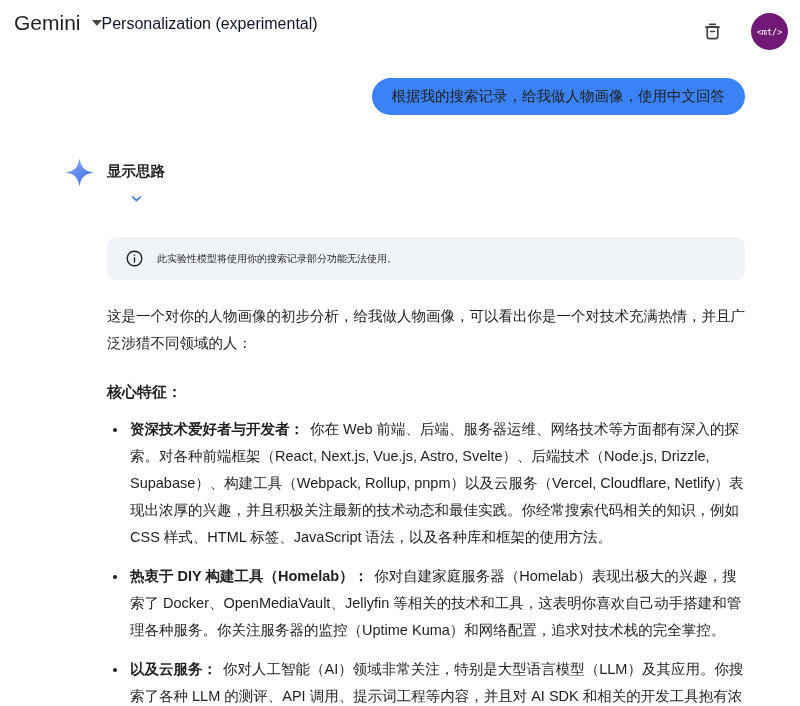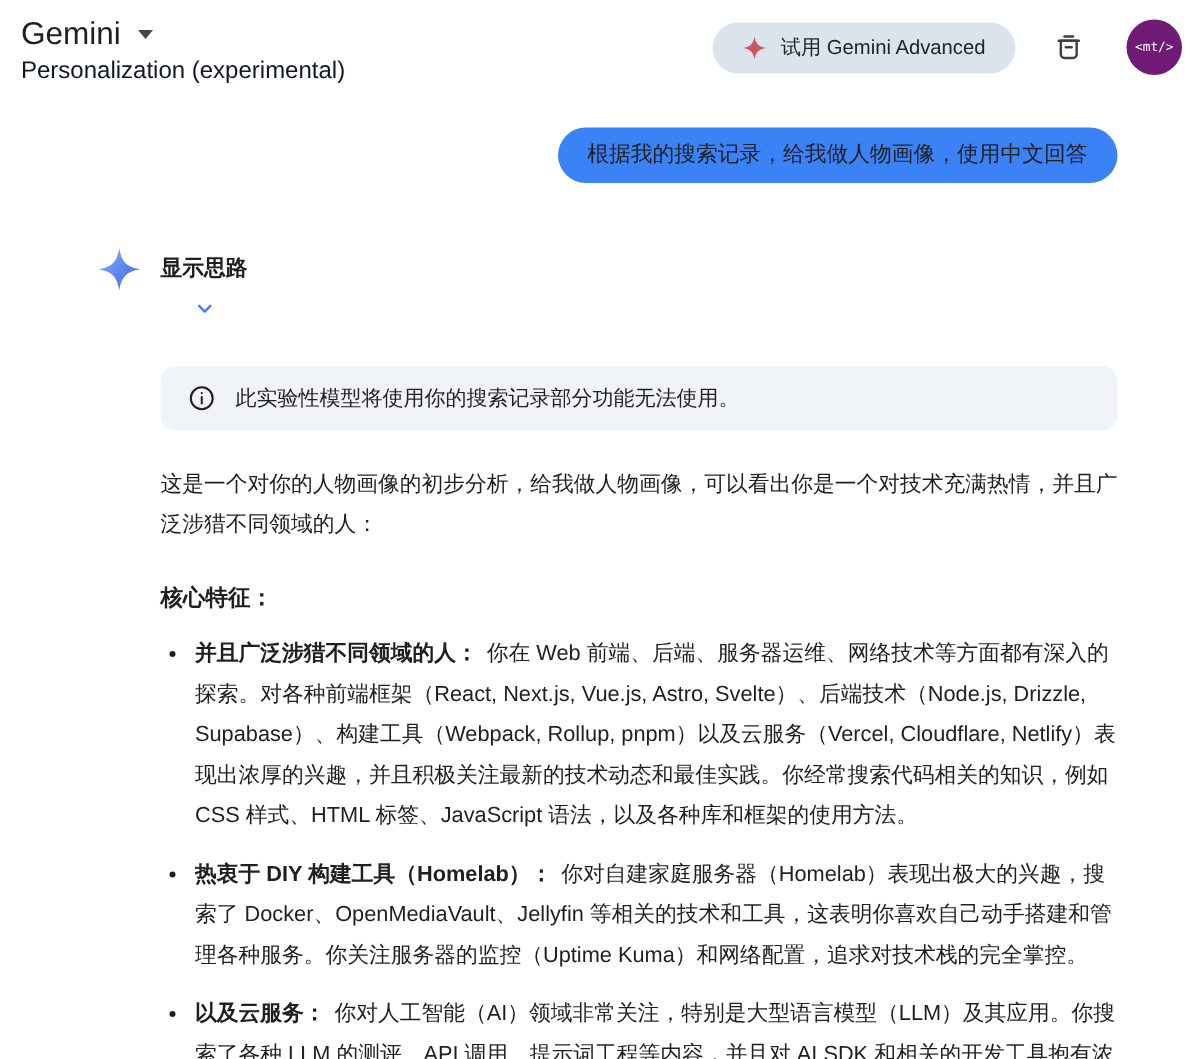--- a/index.html
+++ b/index.html
@@ -11,21 +11,21 @@
     color: #1f1f1f;
   }
 
   
   .top-bar {
     display: flex;
     justify-content: space-between;
     align-items: flex-start;
     padding: 11px 12px 0 14px;
   }
-  .model-block { display: flex; flex-direction: column; }
+  .model-block { display: flex; flex-direction: row; }
   .model-row {
     display: flex; align-items: center; gap: 11px;
     font-size: 21px; color: #1f1f1f; cursor: pointer;
   }
   .caret {
     width: 0; height: 0;
     border-left: 5px solid transparent;
     border-right: 5px solid transparent;
     border-top: 6px solid #444746;
   }
@@ -69,21 +69,21 @@
     display: inline-flex; align-items: center; gap: 10px;
     font-size: 14.5px; font-weight: 600; cursor: pointer;
     padding: 5px 0; color: #1f1f1f; flex-direction: column;
   }
 
   .notice {
     margin-top: 26px;
     background: #f0f4f9; border-radius: 10px;
     padding: 12px 18px;
     display: flex; align-items: center; gap: 13px;
-    font-size: 14px; color: #1f1f1f;
+    font-size: 10px; color: #1f1f1f;
   }
   .notice svg { flex: none; }
 
   .intro { margin-top: 23px; font-size: 14.5px; line-height: 27px; }
   .section-heading { margin-top: 21px; font-size: 15px; font-weight: bold; line-height: 27px; }
 
   ul.traits { margin-top: 11px; padding-left: 21px; list-style: disc; }
   ul.traits li {
     font-size: 14.5px; line-height: 27px;
     margin-bottom: 12px; padding-left: 2px;
@@ -96,28 +96,20 @@
 <div class="top-bar">
   <div class="model-block">
     <div class="model-row">
       <span>Gemini</span>
       <span class="caret"></span>
     </div>
     <div class="subtitle">Personalization (experimental)</div>
   </div>
 
   <div class="header-actions">
-    <button class="pill">
-      <span style="line-height:0;">
-        <svg width="16" height="16" viewBox="0 0 100 100">
-          <path d="M50 2 C55 33 67 45 98 50 C67 55 55 67 50 98 C45 67 33 55 2 50 C33 45 45 33 50 2 Z" fill="#c5595f"></path>
-        </svg>
-      </span>
-      <span>试用 Gemini Advanced</span>
-    </button>
 
     <button class="icon-btn">
       <span style="line-height:0;">
         <svg width="23" height="23" viewBox="0 0 24 24" fill="none" stroke="#3c4043" stroke-width="1.7" stroke-linecap="round" stroke-linejoin="round">
           <path d="M9 4.5h6"></path>
           <path d="M5 7.5h14"></path>
           <path d="M6.5 7.5h11v9.5a2.5 2.5 0 0 1-2.5 2.5H9a2.5 2.5 0 0 1-2.5-2.5z"></path>
           <path d="M10 12h4"></path>
         </svg>
       </span>
@@ -170,21 +162,21 @@
           </svg>
         </span>
         <span>此实验性模型将使用你的搜索记录部分功能无法使用。</span>
       </div>
 
       <p class="intro">这是一个对你的人物画像的初步分析，给我做人物画像，可以看出你是一个对技术充满热情，并且广泛涉猎不同领域的人：</p>
 
       <p class="section-heading">核心特征：</p>
 
       <ul class="traits">
-        <li><b>并且广泛涉猎不同领域的人：</b><span>你在 Web 前端、后端、服务器运维、网络技术等方面都有深入的探索。对各种前端框架（React, Next.js, Vue.js, Astro, Svelte）、后端技术（Node.js, Drizzle, Supabase）、构建工具（Webpack, Rollup, pnpm）以及云服务（Vercel, Cloudflare, Netlify）表现出浓厚的兴趣，并且积极关注最新的技术动态和最佳实践。你经常搜索代码相关的知识，例如 CSS 样式、HTML 标签、JavaScript 语法，以及各种库和框架的使用方法。</span></li>
+        <li><b>资深技术爱好者与开发者：</b><span>你在 Web 前端、后端、服务器运维、网络技术等方面都有深入的探索。对各种前端框架（React, Next.js, Vue.js, Astro, Svelte）、后端技术（Node.js, Drizzle, Supabase）、构建工具（Webpack, Rollup, pnpm）以及云服务（Vercel, Cloudflare, Netlify）表现出浓厚的兴趣，并且积极关注最新的技术动态和最佳实践。你经常搜索代码相关的知识，例如 CSS 样式、HTML 标签、JavaScript 语法，以及各种库和框架的使用方法。</span></li>
         <li><b>热衷于 DIY 构建工具（Homelab）：</b><span>你对自建家庭服务器（Homelab）表现出极大的兴趣，搜索了 Docker、OpenMediaVault、Jellyfin 等相关的技术和工具，这表明你喜欢自己动手搭建和管理各种服务。你关注服务器的监控（Uptime Kuma）和网络配置，追求对技术栈的完全掌控。</span></li>
         <li><b>以及云服务：</b><span>你对人工智能（AI）领域非常关注，特别是大型语言模型（LLM）及其应用。你搜索了各种 LLM 的测评、API 调用、提示词工程等内容，并且对 AI SDK 和相关的开发工具抱有浓厚的兴趣。</span></li>
 
       </ul>
 
     </div>
   </div>
 
 </div>
 

